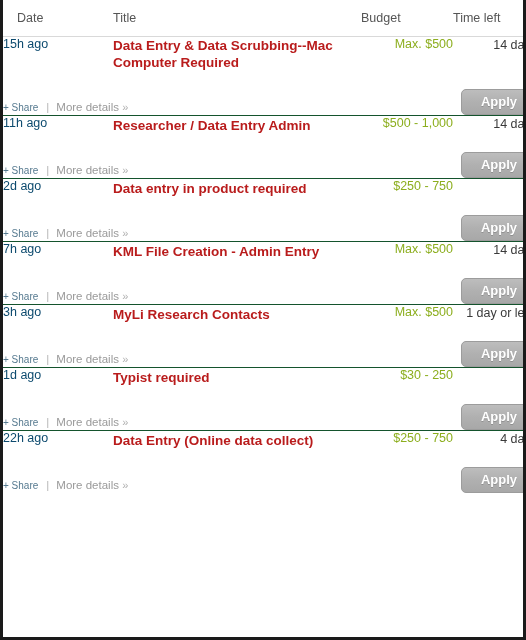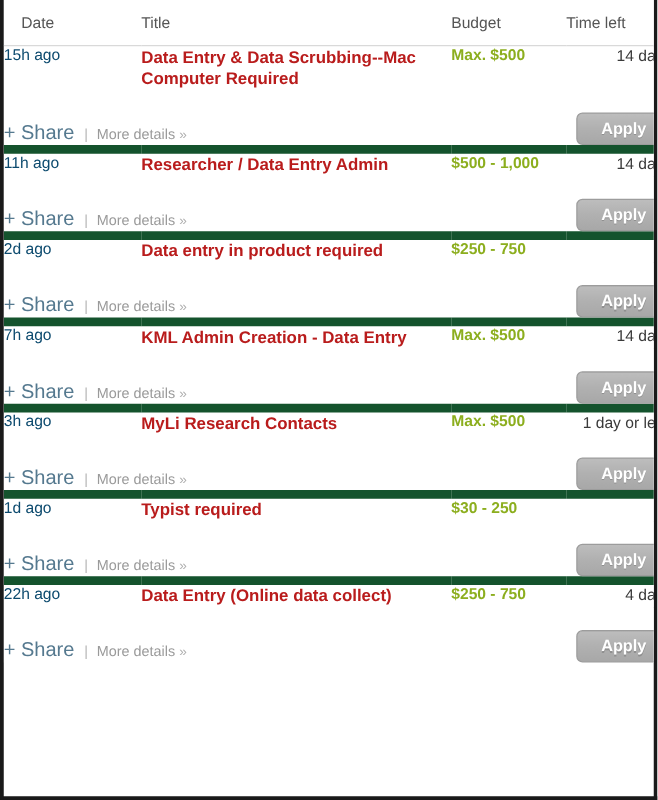--- a/index.html
+++ b/index.html
@@ -49,21 +49,21 @@
   .th-budget  { width: 92px;  }
   .th-time    { width: 84px;  }
 
   
   .job-main td {
     padding: 0;
     vertical-align: top;
     background: #ffffff;
   }
   .job-main.sep td {
-    border-top: 7px solid #14532d;
+    border-top: 1px solid #14532d;
     margin-top: 17px;
   }
 
   .cell-date {
     padding: 13px 0 0 14px;
     font-size: 12.5px;
     color: #0c4a6e;
     white-space: nowrap;
   }
   .cell-title {
@@ -74,23 +74,24 @@
     font-weight: bold;
     color: #b91c1c;
     text-decoration: none;
     line-height: 17px;
     display: inline-block;
     cursor: pointer;
   }
   .cell-budget {
     padding: 13px 0 0 0;
     font-size: 12.5px;
-    font-weight: bold;
+    font-weight: normal;
     color: #8cae1e;
     white-space: nowrap;
+    text-align: right;
   }
   .cell-time {
     padding: 13px 12px 0 0;
     font-size: 12.5px;
     color: #3a3a3a;
     text-align: right;
     line-height: 16px;
   }
 
   
@@ -98,21 +99,21 @@
     padding: 0;
     vertical-align: bottom;
     background: #ffffff;
     height: 44px;
   }
   .actions-left {
     padding: 0 0 9px 14px;
     white-space: nowrap;
   }
   .share-link {
-    font-size: 16px;
+    font-size: 10px;
     color: #55798f;
     text-decoration: none;
     cursor: pointer;
     margin-top: 46px;
   }
   .pipe {
     font-size: 11.5px;
     color: #b6b6b6;
     margin: 0 7px 0 8px;
   }
@@ -186,21 +187,21 @@
           <td class="cell-title"><a class="title-link">Data entry in product required</a></td>
           <td class="cell-budget">$250 - 750</td>
           <td class="cell-time"></td>
         </tr>
         <tr class="job-actions">
           <td class="actions-left" colspan="2"><a class="share-link">+ Share</a><span class="pipe">|</span><a class="details-link"><span>More details</span> <span class="chev">»</span></a></td>
           <td class="actions-right" colspan="2"><span class="apply-btn">Apply</span></td>
         </tr>
         <tr class="job-main sep">
           <td class="cell-date">7h ago</td>
-          <td class="cell-title"><a class="title-link">KML Admin Creation - Data Entry</a></td>
+          <td class="cell-title"><a class="title-link">KML File Creation - Admin Entry</a></td>
           <td class="cell-budget">Max. $500</td>
           <td class="cell-time">14 days</td>
         </tr>
         <tr class="job-actions">
           <td class="actions-left" colspan="2"><a class="share-link">+ Share</a><span class="pipe">|</span><a class="details-link"><span>More details</span> <span class="chev">»</span></a></td>
           <td class="actions-right" colspan="2"><span class="apply-btn">Apply</span></td>
         </tr>
         <tr class="job-main sep">
           <td class="cell-date">3h ago</td>
           <td class="cell-title"><a class="title-link">MyLi Research Contacts</a></td>

